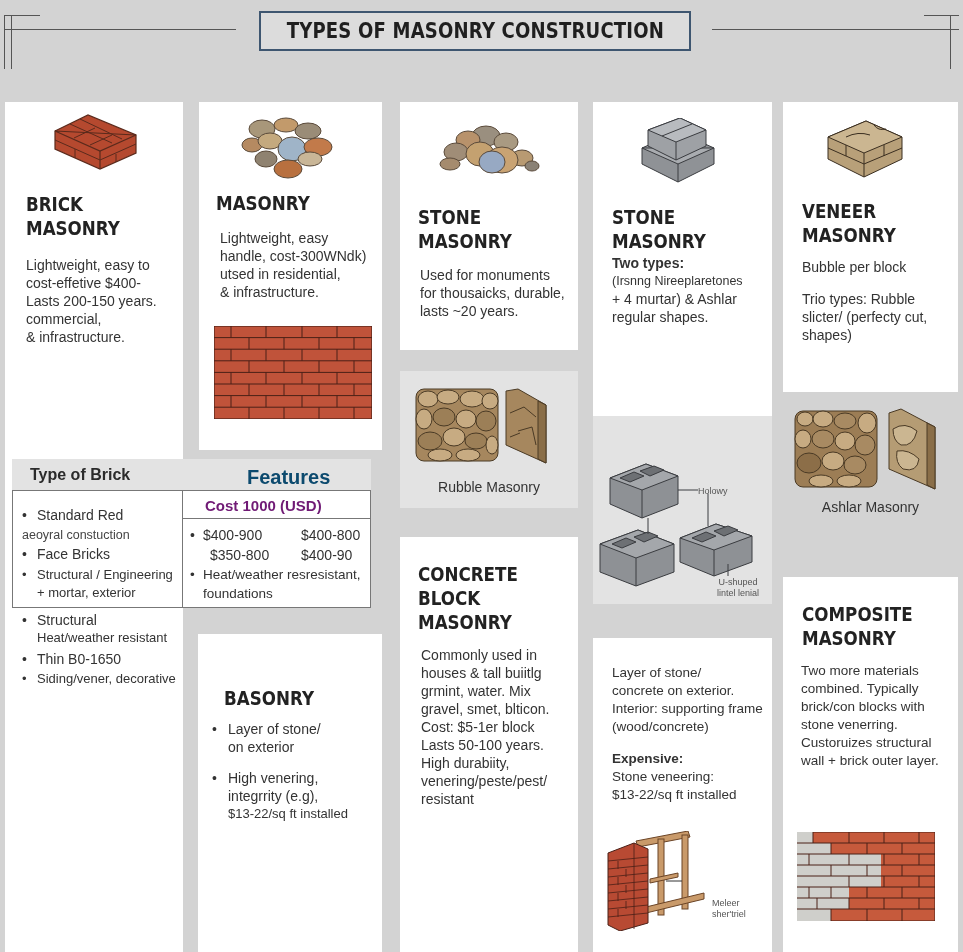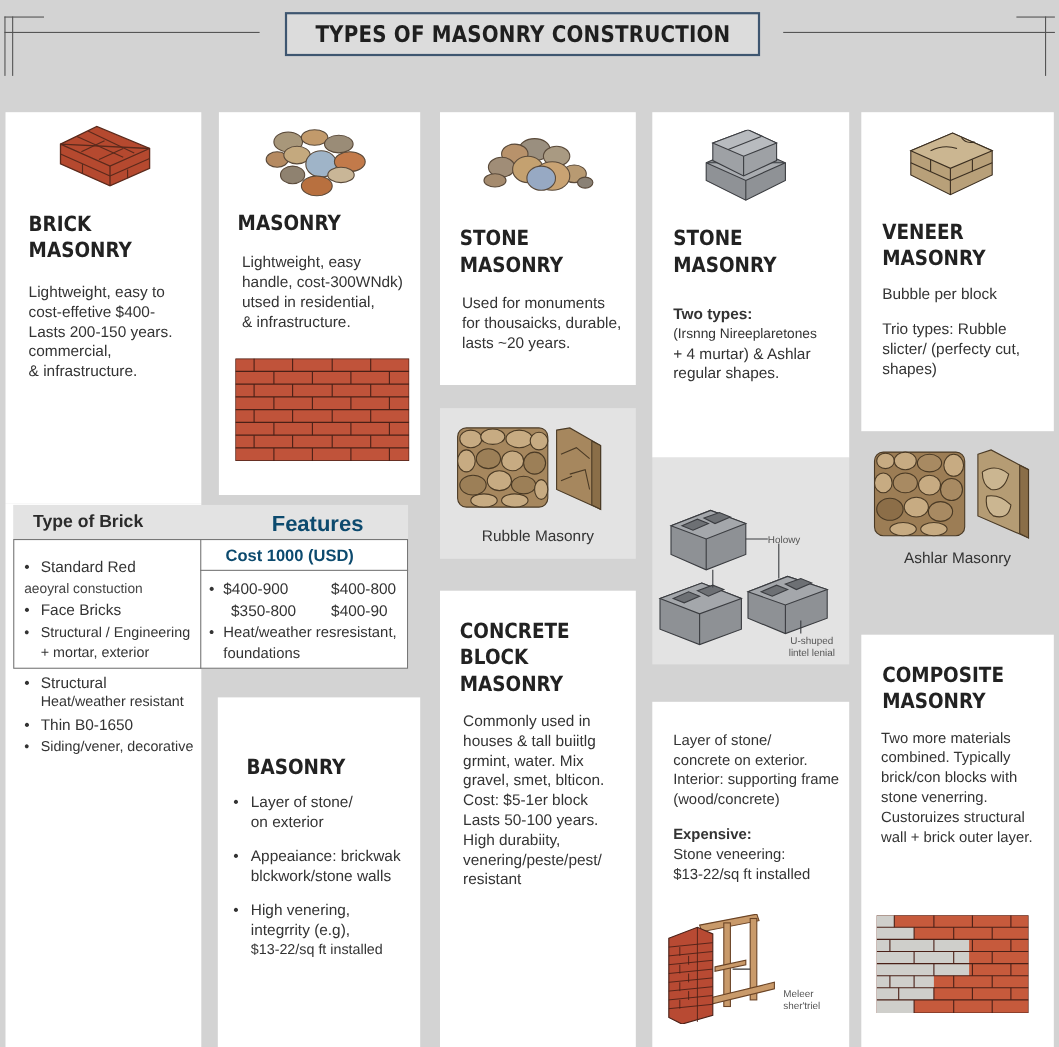--- a/index.html
+++ b/index.html
@@ -129,21 +129,21 @@
   </g>
 </svg>
 
 <div class="panel" style="left:5px;top:458px;width:178px;height:494px;"></div>
 <div class="panel gray" style="left:12px;top:459px;width:359px;height:32px;"></div>
 <div class="abs" style="left:30px;top:466px;font-weight:bold;font-size:16px;color:#2b2b2b;">Type of Brick</div>
 <div class="abs" style="left:247px;top:466px;font-weight:bold;font-size:20px;color:#0c4a6e;">Features</div>
 <div class="panel" style="left:12px;top:490px;width:359px;height:118px;border:1px solid #777;"></div>
 <div class="abs" style="left:182px;top:490px;width:1px;height:118px;background:#777;"></div>
 <div class="abs" style="left:182px;top:518px;width:189px;height:1px;background:#777;"></div>
-<div class="abs" style="left:205px;top:497px;font-weight:bold;font-size:15px;color:#0c4a6e;">Cost 1000 (USD)</div>
+<div class="abs" style="left:205px;top:497px;font-weight:bold;font-size:15px;color:#701a75;">Cost 1000 (USD)</div>
 
 <div class="abs" style="left:22px;top:506px;width:160px;font-size:14px;color:#333;line-height:19.5px;">
   <div style="position:relative;padding-left:15px;"><span style="position:absolute;left:0;">•</span><span>Standard Red</span></div>
   <div style="font-size:12.5px;color:#444;">aeoyral constuction</div>
   <div style="position:relative;padding-left:15px;"><span style="position:absolute;left:0;">•</span><span>Face Bricks</span></div>
   <div style="position:relative;padding-left:15px;font-size:13px;"><span style="position:absolute;left:0;">•</span><span>Structural / Engineering</span></div>
   <div style="padding-left:15px;font-size:13px;line-height:17px;">+ mortar, exterior</div>
 </div>
 
 <div class="abs" style="left:190px;top:526px;width:180px;font-size:14px;color:#333;line-height:19.5px;">
@@ -162,24 +162,20 @@
 
 <div class="panel" style="left:198px;top:634px;width:184px;height:318px;"></div>
 <div class="heading" style="left:224px;top:686px;">
   <div>BASONRY</div>
 </div>
 <div class="body" style="left:208px;top:720px;width:176px;">
   <ul class="bul">
     <li>
         <div>Layer of stone/</div>
         <div>on exterior</div>
-      </li>
-    <li style="margin-top:13px;">
-        <div>Appeaiance: brickwak</div>
-        <div>blckwork/stone walls</div>
       </li>
     <li style="margin-top:13px;">
         <div>High venering,</div>
         <div>integrrity (e.g),</div>
         <div style="font-size:13px;">$13-22/sq ft installed</div>
       </li>
   </ul>
 </div>
 
 <div class="panel" style="left:400px;top:102px;width:178px;height:248px;"></div>
@@ -255,21 +251,21 @@
   <line x1="38" y1="46" x2="38" y2="64" stroke="#3a3c40"></line>
   <polygon points="8,12 40,0 66,12 66,28 36,42 8,28" fill="#9ea1a5" stroke="#3a3c40"></polygon>
   <polygon points="8,12 36,24 66,12 40,0" fill="#b8bbbf" stroke="#3a3c40"></polygon>
   <line x1="36" y1="24" x2="36" y2="42" stroke="#3a3c40"></line>
   <line x1="22" y1="18" x2="52" y2="6" stroke="#3a3c40"></line>
 </svg>
 <div class="heading" style="left:612px;top:205px;">
   <div>STONE</div>
     <div>MASONRY</div>
 </div>
-<div class="body" style="left:612px;top:276px;">
+<div class="body" style="left:612px;top:254px;">
   <p style="font-weight:bold;">Two types:</p>
   <p style="font-size:12.5px;">(Irsnng Nireeplaretones</p>
     <p>+ 4 murtar) &amp; Ashlar</p>
     <p>regular shapes.</p>
 </div>
 
 <div class="panel gray" style="left:593px;top:416px;width:179px;height:188px;"></div>
 <svg class="abs" style="left:598px;top:458px;" width="172" height="140" viewBox="0 0 172 140">
   <g stroke="#3a3c40" stroke-width="1">
     <polygon points="12,20 48,6 80,18 80,46 44,60 12,46" fill="#8e9195"></polygon>

